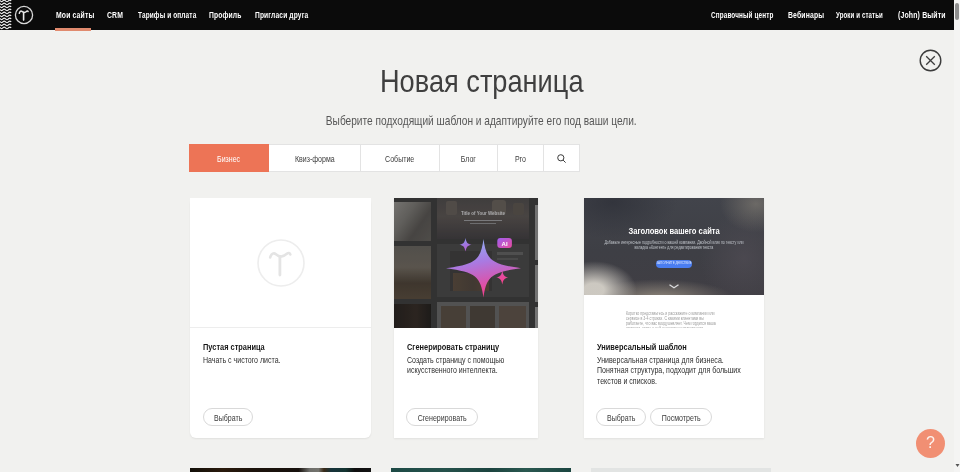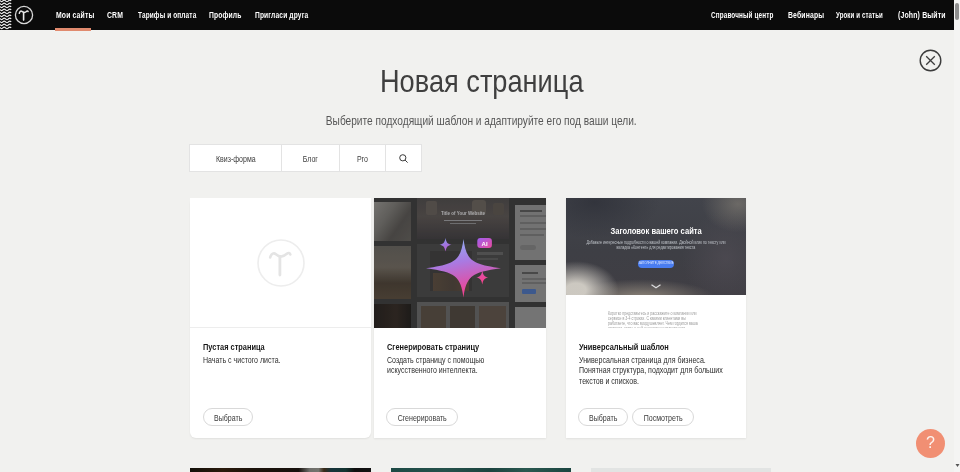--- a/index.html
+++ b/index.html
@@ -73,22 +73,28 @@
   </svg>
 
   <div class="abs" style="left:5px; top:65px; width:954px; text-align:center; font-size:32px; line-height:32px; color:#3f3f3f;">
     <span class="sxc" style="transform:scaleX(0.85)">Новая страница</span>
   </div>
   <div class="abs" style="left:4px; top:114px; width:954px; text-align:center; font-size:13px; line-height:13px; color:#565656;">
     <span class="sxc" style="transform:scaleX(0.78)">Выберите подходящий шаблон и адаптируйте его под ваши цели.</span>
   </div>
 
   <div id="tabs" class="abs">
+    <div class="tab active" style="width:80px">
+      <span class="sxc" style="transform:scaleX(0.74)">Бизнес</span>
+    </div>
     <div class="tab" style="width:93px">
       <span class="sxc" style="transform:scaleX(0.74)">Квиз-форма</span>
+    </div>
+    <div class="tab" style="width:80px">
+      <span class="sxc" style="transform:scaleX(0.74)">Событие</span>
     </div>
     <div class="tab" style="width:59px">
       <span class="sxc" style="transform:scaleX(0.74)">Блог</span>
     </div>
     <div class="tab" style="width:47px">
       <span class="sxc" style="transform:scaleX(0.74)">Pro</span>
     </div>
     <div class="tab" style="width:37px">
       <svg width="11" height="11" viewBox="0 0 11 11">
         <circle cx="4.8" cy="4.8" r="3.1" fill="none" stroke="#3a3a3a" stroke-width="1"></circle>
@@ -105,21 +111,21 @@
         <path d="M22.9 17.6 L22.9 36" stroke="#e4e4e4" stroke-width="2.8" stroke-linecap="round"></path>
       </svg>
     </div>
     <div class="ctitle sx" style="top:143.5px; transform:scaleX(0.78)">Пустая страница</div>
     <div class="cbody sx" style="top:156.5px; transform:scaleX(0.74)">Начать с чистого листа.</div>
     <div class="btn" style="left:13px; top:210px; width:50px;">
       <span class="sxc" style="transform:scaleX(0.74)">Выбрать</span>
     </div>
   </div>
 
-  <div class="card" style="left:374px; width:172px;">
+  <div class="card" style="left:394px; width:144px;">
     <div class="cimg" style="background:#3b3b3b;">
 
       <div class="abs" style="left:0;top:4px;width:37px;height:39px;background:linear-gradient(125deg,#908e8a 0%,#767470 35%,#565350 65%,#605d59 100%);"></div>
       <div class="abs" style="left:0;top:48px;width:37px;height:53px;background:linear-gradient(180deg,#64615c 0%,#6e675e 40%,#4b4136 70%,#574a3c 100%);"></div>
       <div class="abs" style="left:0;top:106px;width:37px;height:24px;background:linear-gradient(90deg,#26211e,#332a24 60%,#211e1c);"></div>
       <div class="abs" style="left:43px;top:0;width:92px;height:41px;background:linear-gradient(180deg,#4d4a4a 0%,#585250 45%,#403d40 100%);"></div>
       <div class="abs" style="left:52px;top:3px;width:11px;height:14px;background:#625c57;border-radius:2px;"></div>
       <div class="abs" style="left:98px;top:2px;width:14px;height:15px;background:#665f59;border-radius:3px;"></div>
       <div class="abs" style="left:119px;top:5px;width:11px;height:12px;background:#5a544e;border-radius:2px;"></div>
       <div class="abs" style="left:43px;top:13px;width:92px;text-align:center;color:#d6d6d8;font-size:4.5px;font-weight:bold;">Title of Your Website</div>
@@ -177,21 +183,21 @@
         <text x="63.6" y="12.5" font-size="6" font-weight="bold" fill="#fff" text-anchor="middle" font-family="Liberation Sans">AI</text>
       </svg>
     </div>
     <div class="ctitle sx" style="top:143.5px; transform:scaleX(0.78)">Сгенерировать страницу</div>
     <div class="cbody sx" style="top:156.5px; transform:scaleX(0.74)">Создать страницу с помощью<br>искусственного интеллекта.</div>
     <div class="btn" style="left:12px; top:210px; width:72px;">
       <span class="sxc" style="transform:scaleX(0.74)">Сгенерировать</span>
     </div>
   </div>
 
-  <div class="card" style="left:566px; width:180px;">
+  <div class="card" style="left:584px; width:180px;">
     <div class="cimg" style="background:#fff;">
       <div class="abs" style="left:0;top:0;width:180px;height:97px;background:
         radial-gradient(56px 38px at 10px 92px, rgba(207,203,195,0.98) 18%, rgba(207,203,195,0) 76%),
         radial-gradient(95px 24px at 75px 100px, rgba(150,141,128,0.9), rgba(150,141,128,0) 78%),
         radial-gradient(48px 38px at 172px 6px, rgba(136,130,120,0.6), rgba(136,130,120,0) 75%),
         radial-gradient(55px 60px at 160px 60px, rgba(80,76,84,0.7), rgba(80,76,84,0) 80%),
         radial-gradient(80px 45px at 28px 4px, rgba(48,50,58,0.85), rgba(48,50,58,0) 82%),
         linear-gradient(180deg,#42444b 0%,#3e3f45 55%,#403e44 100%);"></div>
       <div class="abs" style="left:0;top:27.5px;width:180px;text-align:center;color:#fff;font-size:9.5px;font-weight:bold;line-height:9.5px;"><span class="sxc" style="transform:scaleX(0.80)">Заголовок вашего сайта</span></div>
       <div class="abs" style="left:0;top:41.5px;width:180px;text-align:center;color:#bfc3c9;font-size:4.5px;line-height:5.5px;"><span class="sxc" style="transform:scaleX(0.80)">Добавьте интересные подробности о вашей компании. Двойной клик по тексту или<br>вкладка «Контент» для редактирования текста</span></div>

